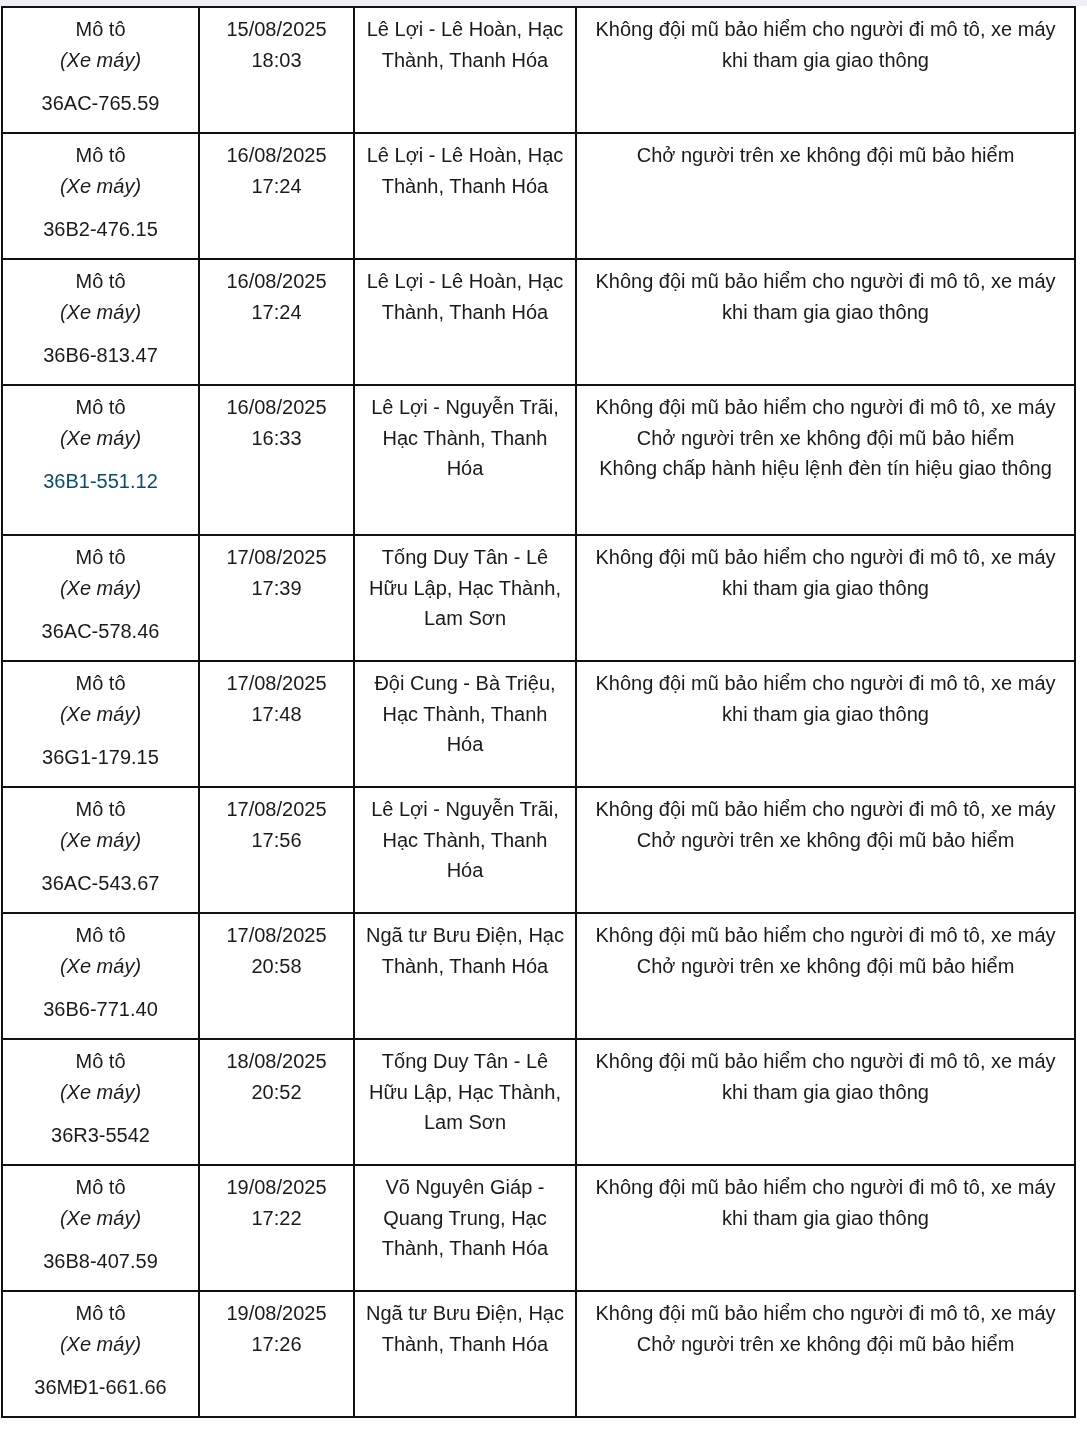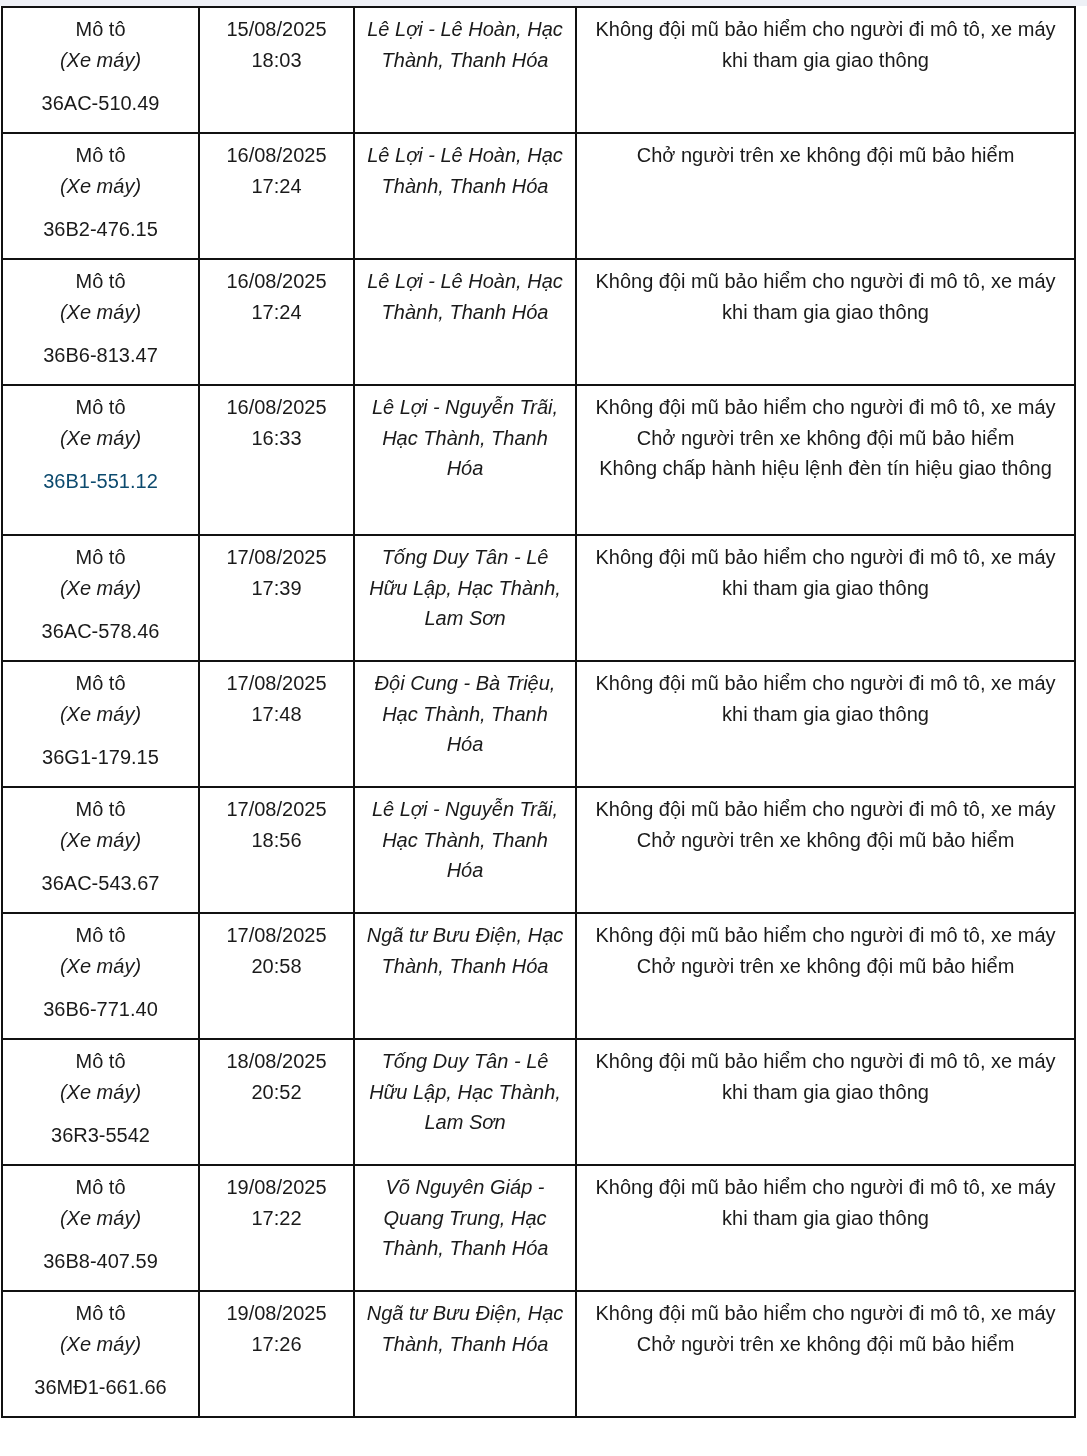--- a/index.html
+++ b/index.html
@@ -43,41 +43,41 @@
     table.violations tr.tall td { height: 150px; }
     col.c-vehicle { width: 197px; }
     col.c-time { width: 155px; }
     col.c-place { width: 222px; }
     col.c-desc { width: 499px; }
     .vtype { display: block; }
     .vsub { display: block; font-style: italic; }
     .plate { display: block; margin-top: 13px; }
     .plate.highlight { color: #0c4a6e; }
     .line { display: block; }
-    .place-text { display: block; padding: 0 6px; font-style: italic; }
+    .place-text { display: block; padding: 0 6px; }
   </style>
 </head>
 <body>
 
 <div class="top-band"></div>
 
 <table class="violations">
   <colgroup>
     <col class="c-vehicle">
       <col class="c-time">
       <col class="c-place">
       <col class="c-desc">
   </colgroup>
   <tbody id="rows">
 
   <tr>
     <td>
       <span class="vtype">Mô tô</span>
       <span class="vsub">(Xe máy)</span>
-      <span class="plate">36AC-510.49</span>
+      <span class="plate">36AC-765.59</span>
     </td>
     <td>
       <span class="line">15/08/2025</span>
       <span class="line">18:03</span>
     </td>
     <td>
       <span class="place-text">Lê Lợi - Lê Hoàn, Hạc Thành,  Thanh Hóa</span>
     </td>
     <td>
     <span class="line">Không đội mũ bảo hiểm cho người đi mô tô, xe máy khi tham gia giao thông</span>
@@ -171,21 +171,21 @@
         </td>
   </tr>
       <tr>
     <td>
       <span class="vtype">Mô tô</span>
       <span class="vsub">(Xe máy)</span>
       <span class="plate">36AC-543.67</span>
     </td>
     <td>
       <span class="line">17/08/2025</span>
-      <span class="line">18:56</span>
+      <span class="line">17:56</span>
     </td>
     <td>
       <span class="place-text">Lê Lợi - Nguyễn Trãi, Hạc Thành,  Thanh Hóa</span>
     </td>
     <td>
     <span class="line">Không đội mũ bảo hiểm cho người đi mô tô, xe máy</span>
           <span class="line">Chở người trên xe không đội mũ bảo hiểm</span>
         </td>
   </tr>
       <tr>

